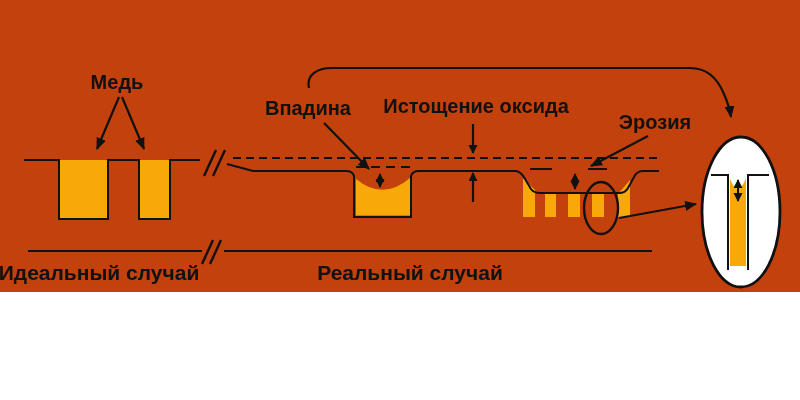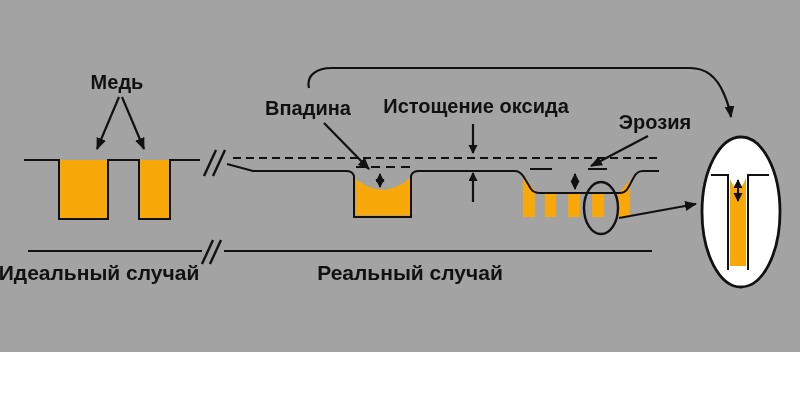--- a/index.html
+++ b/index.html
@@ -6,22 +6,22 @@
     margin: 0;
     padding: 0;
     background: #ffffff;
     width: 800px;
     height: 400px;
     overflow: hidden;
   }
   .stage {
     position: relative;
     width: 800px;
-    height: 352px;
-    background: #a3a3a3;
+    height: 292px;
+    background: #c2410c;
   }
   svg {
     display: block;
     font-family: "Liberation Sans", "DejaVu Sans", sans-serif;
   }
   .lbl {
     font-size: 20px;
     font-weight: 600;
     fill: #111111;
   }

